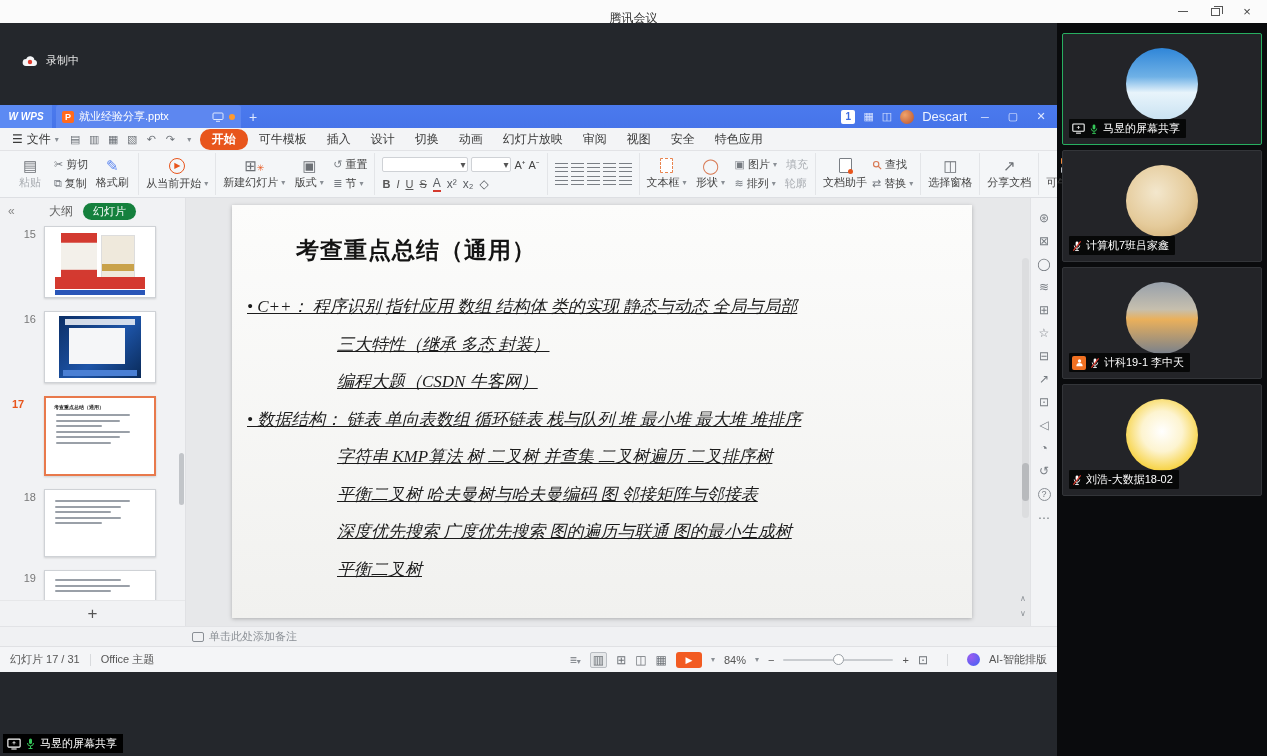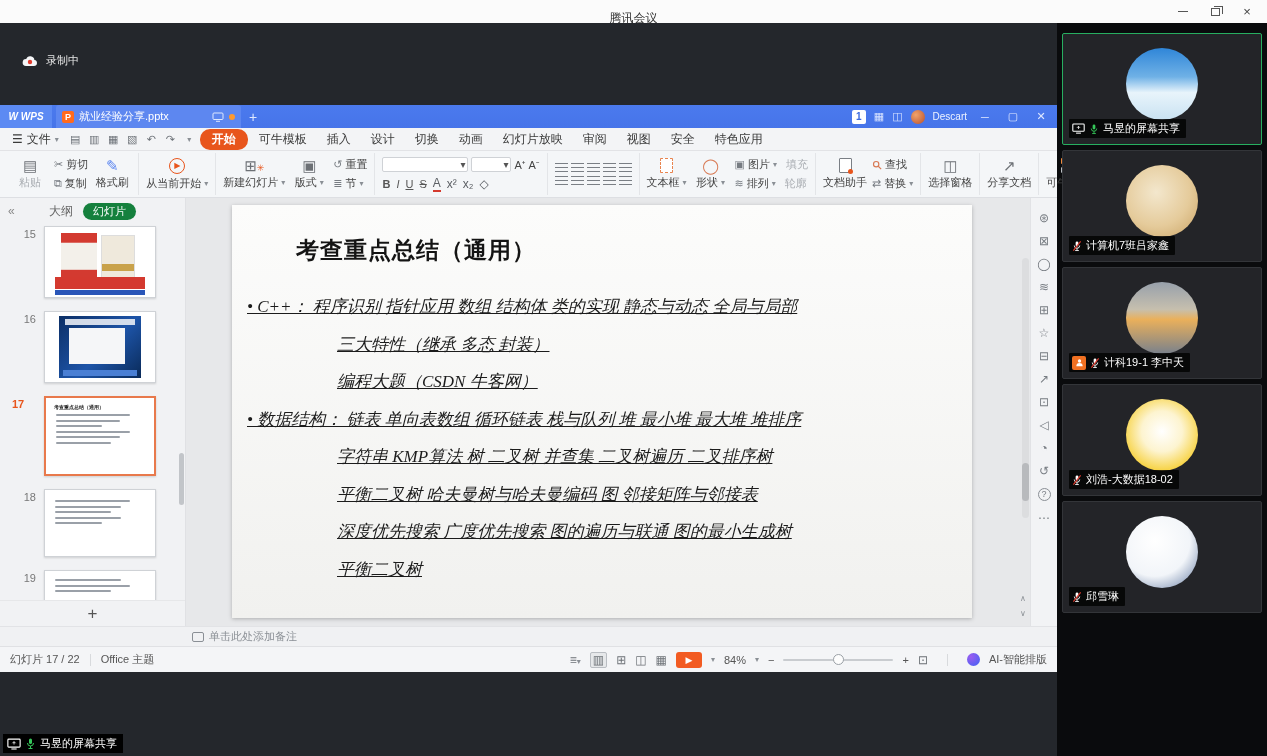--- a/index.html
+++ b/index.html
@@ -28,21 +28,21 @@
   .wps-logo { width:52px; height:23px; background:#5c8af3; display:flex; align-items:center; justify-content:center; gap:3px; font-size:10px; font-weight:bold; font-style:italic; }
   .doc-tab { height:23px; margin-left:4px; width:185px; background:#5d87f0; border-radius:3px 3px 0 0; display:flex; align-items:center; padding:0 6px; gap:5px; font-size:11px; }
   .p-icon { width:12px; height:12px; background:#ff6a1e; border-radius:2px; color:#fff; font-size:9px; font-weight:bold; display:flex; align-items:center; justify-content:center; }
   .doc-tab .grow { flex:1; }
   .unsaved-dot { width:6px; height:6px; border-radius:50%; background:#ff9a2e; }
   .newtab-btn { width:24px; text-align:center; font-size:14px; color:#dfe8ff; }
   .tabbar-right { margin-left:auto; display:flex; align-items:center; gap:8px; padding-right:6px; }
   .badge1 { min-width:14px; height:14px; background:#fff; color:#3b6ae0; border-radius:2px; font-size:10px; font-weight:bold; display:flex; align-items:center; justify-content:center; padding:0 2px; }
   .tb-ic { font-size:11px; color:#d7e2ff; }
   .avatar-s { width:14px; height:14px; border-radius:50%; background:radial-gradient(circle at 35% 35%,#f0a36b,#b8502c); }
-  .acct { font-size:10px; color:#eef3ff; }
+  .acct { font-size:13px; color:#eef3ff; }
   .wps-winbtn { font-size:11px; color:#dfe8ff; width:20px; text-align:center; }
 
   
   .wps-menubar { height:23px; background:#f3f4f6; border-bottom:1px solid #e2e3e6; display:flex; align-items:center; font-size:12px; color:#3a3a3a; padding:0 6px; gap:2px; }
   .file-btn { display:flex; align-items:center; gap:4px; padding:0 6px; }
   .qa-ic { width:17px; height:16px; display:flex; align-items:center; justify-content:center; color:#6d7278; font-size:11px; }
   .nav-tab { padding:2px 9px; white-space:nowrap; }
   .nav-tab.active { background:#e8551c; color:#fff; border-radius:10px; font-weight:bold; padding:2px 12px; }
   .menubar-right { margin-left:auto; display:flex; align-items:center; gap:9px; color:#7a7f85; font-size:11px;margin-top:36px; }
   .q-circle { width:13px; height:13px; border:1px solid #8a8f95; border-radius:50%; font-size:9px; display:flex; align-items:center; justify-content:center; }
@@ -519,21 +519,21 @@
             <span class="rs-ic">⋯</span>
           </div>
         </div>
 
         <div class="notes-bar">
           <span class="note-ic"></span>
           <span>单击此处添加备注</span>
         </div>
 
         <div class="status-bar">
-          <span>幻灯片 17 / 22</span>
+          <span>幻灯片 17 / 31</span>
           <span class="st-sep"></span>
           <span>Office 主题</span>
           <div class="st-right">
             <span class="view-ic">≡<span class="caret">▾</span></span>
             <span class="view-ic active">▥</span>
             <span class="view-ic">⊞</span>
             <span class="view-ic">◫</span>
             <span class="view-ic">▦</span>
             <span class="play-btn">
                 <span>▶</span>
@@ -627,28 +627,16 @@
           <svg width="10" height="12" viewBox="0 0 22 24">
               <rect x="8" y="2" width="6" height="11" rx="3" fill="#fff"></rect>
               <path d="M5 11 a6 6 0 0 0 12 0" fill="none" stroke="#fff" stroke-width="2"></path>
               <path d="M11 17 v4 M7 22 h8" stroke="#fff" stroke-width="2"></path>
               <path d="M3 22 L19 2" stroke="#e23b2e" stroke-width="2.5"></path>
             </svg>
           <span>刘浩-大数据18-02</span>
         </div>
       </div>
 
-      <div class="tile">
-        <div class="avatar av-horse"></div>
-        <div class="name-chip">
-          <svg width="10" height="12" viewBox="0 0 22 24">
-              <rect x="8" y="2" width="6" height="11" rx="3" fill="#fff"></rect>
-              <path d="M5 11 a6 6 0 0 0 12 0" fill="none" stroke="#fff" stroke-width="2"></path>
-              <path d="M11 17 v4 M7 22 h8" stroke="#fff" stroke-width="2"></path>
-              <path d="M3 22 L19 2" stroke="#e23b2e" stroke-width="2.5"></path>
-            </svg>
-          <span>邱雪琳</span>
-        </div>
-      </div>
 
     </div>
   </div>
 </div>
 
 </body></html>

